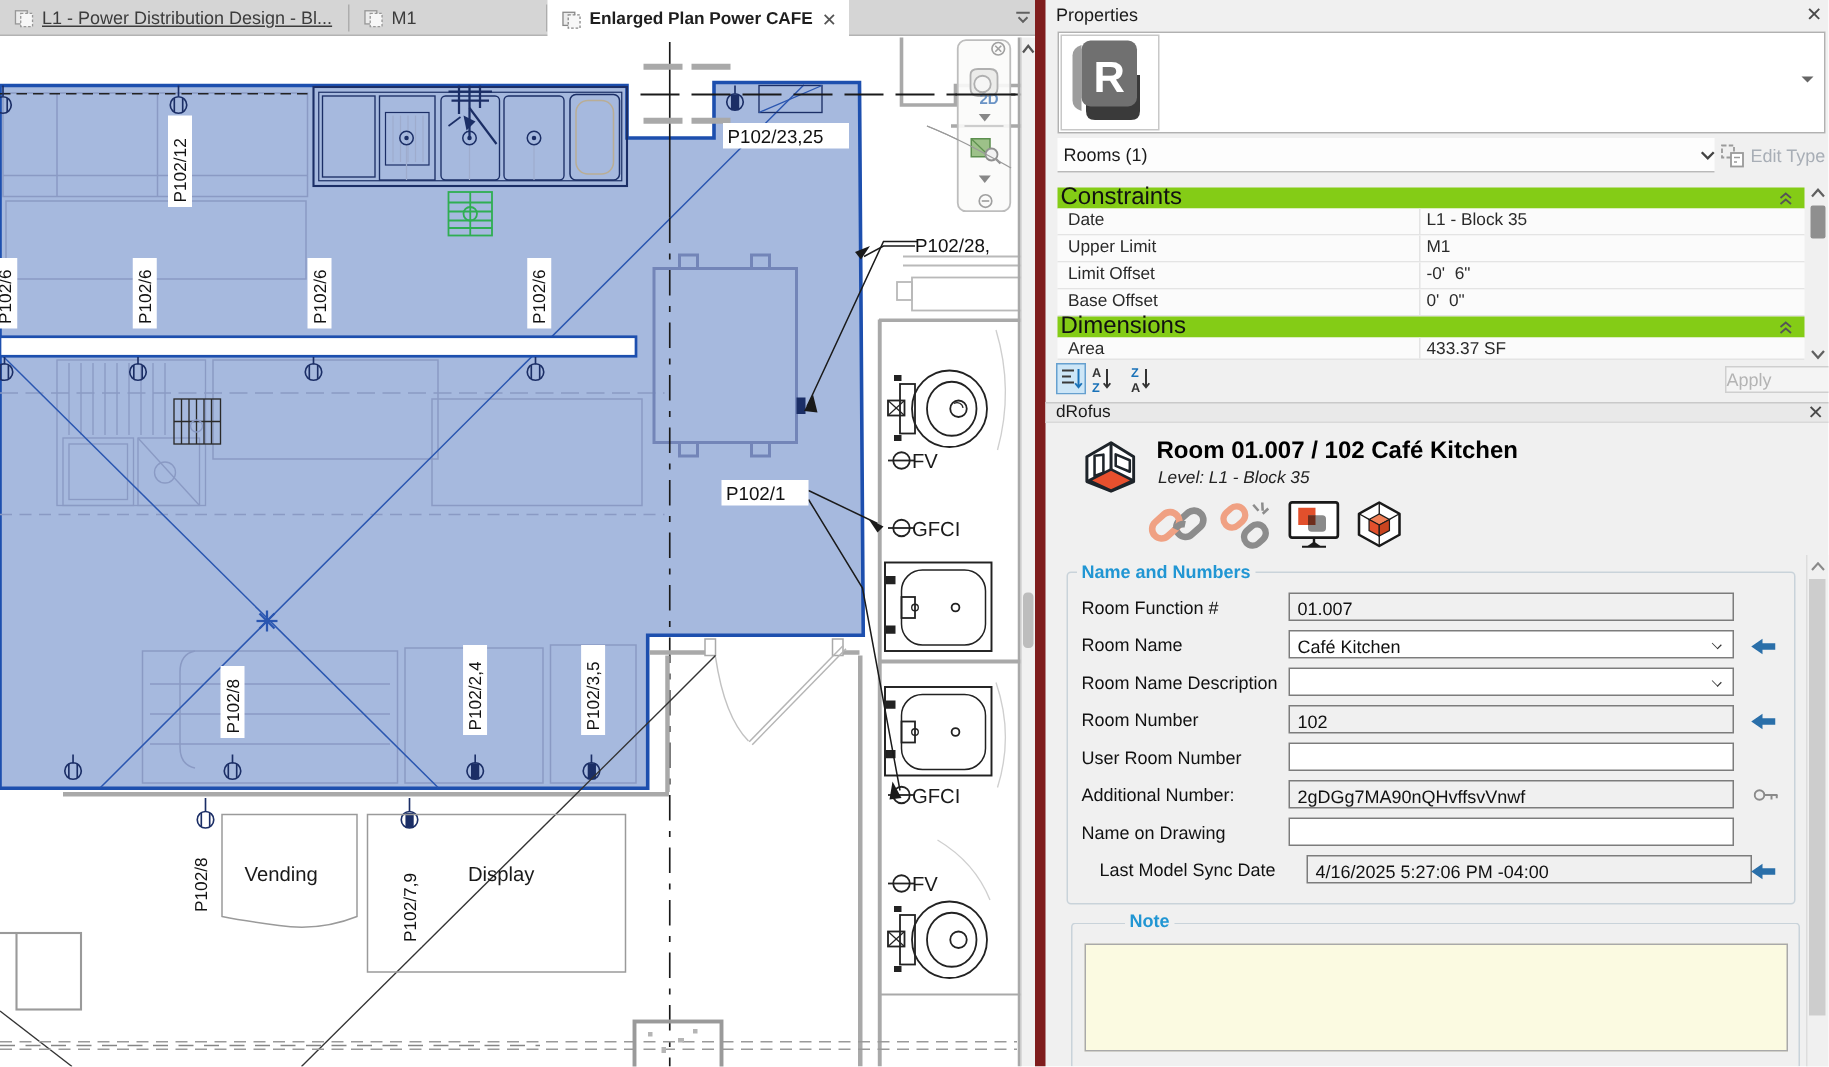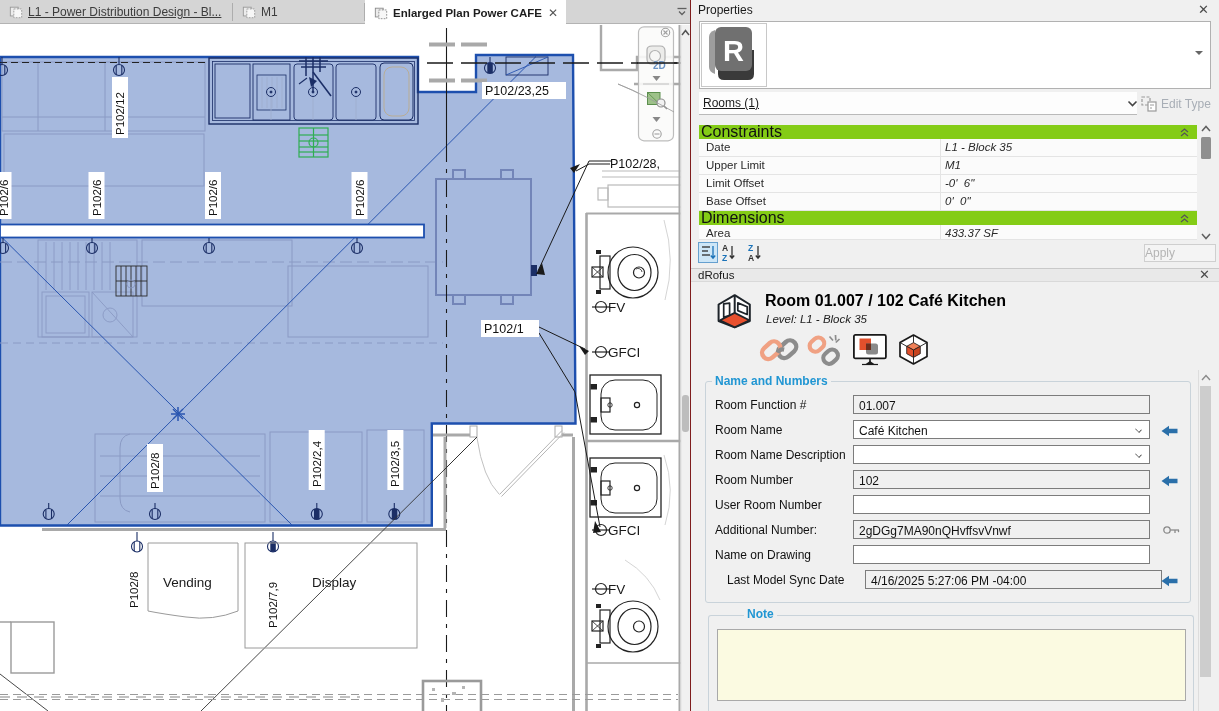--- a/index.html
+++ b/index.html
@@ -11,38 +11,38 @@
   .tab { position:absolute; top:0; height:24px; display:flex; align-items:center;
     font-size:12px; color:#3c3c3c; white-space:nowrap; overflow:hidden; }
   .tabsep { position:absolute; top:3px; height:18px; width:1px; background:#adadad; }
   #tabact { position:absolute; left:365px; top:0; width:201px; height:25px;
     background:#ffffff; display:flex; align-items:center; font-weight:bold;
     font-size:11.5px; color:#1e1e1e; white-space:nowrap; }
   .vicon { width:14px; height:14px; margin:0 5px 0 9px; flex:0 0 auto; }
   .tabx { margin-left:6px; color:#555; font-size:12px; font-weight:normal; }
   #draw { position:absolute; left:0; top:0; z-index:1; }
   #rpanel { position:absolute; left:690px; top:0; width:529px; height:711px;
-    background:#f0f0f0; border-left:1px solid #7f1d1d; z-index:6; }
+    background:#f0f0f0; border-left:7px solid #7f1d1d; z-index:6; }
   .ptitle { position:absolute; left:7px; top:3px; font-size:12px; color:#1a1a1a; }
   .px { position:absolute; font-size:13px; color:#4a4a4a; }
   #typesel { position:absolute; left:8px; top:21px; width:512px; height:68px;
     background:#fff; border:1px solid #b1b1b1; }
   #rimgbox { position:absolute; left:1px; top:1px; width:66px; height:64px;
     border:1px solid #c8c8c8; background:#fff; }
   #roomsrow { position:absolute; left:8px; top:92px; width:438px; height:23px;
     background:#fdfdfd; border-bottom:1px solid #b9b9b9; font-size:12px;
-    color:#1a1a1a; line-height:23px; padding-left:4px;text-decoration:underline; }
+    color:#1a1a1a; line-height:23px; padding-left:4px; }
   #edittype { position:absolute; left:446px; top:92px; width:80px; height:24px;
     color:#a8aeb6; font-size:12px; line-height:24px; }
   .phead { position:absolute; left:8px; width:498px; height:14px; background:#84cc16;
     font-weight:normal; font-size:16px; color:#111; padding-left:2px; line-height:13px; }
   .prow { position:absolute; left:8px; width:498px; height:18px; font-size:11.5px;
     color:#2a2a2a; background:#fbfbfb; border-bottom:1px solid #e4e4e4; line-height:17px; }
   .prow .lbl { position:absolute; left:7px; top:0; }
-  .prow .val { position:absolute; left:246px; top:0;font-style:italic; }
+  .prow .val { position:absolute; left:246px; top:0; }
   .pcolsep { position:absolute; left:241px; top:0; width:1px; height:17px; background:#e4e4e4; }
   #applybtn { position:absolute; left:453px; top:244px; width:72px; height:18px;
     background:#f4f4f4; border:1px solid #cfcfcf; color:#b4b4b4; font-size:12px;
     text-align:left; line-height:16px; }
   #dtitle { position:absolute; left:0; top:268px; width:529px; height:14px;
     background:#e9e9e9; border-top:1px solid #c9c9c9; border-bottom:1px solid #d9d9d9; }
   #dtitle span { position:absolute; left:7px; top:0px; font-size:11.5px; color:#1a1a1a; }
   #droomtitle { position:absolute; left:74px; top:292px; font-size:16px; font-weight:bold; color:#000; }
   #dlevel { position:absolute; left:75px; top:313px; font-size:11.5px; font-style:italic; color:#222; }
   .fset { position:absolute; border:1px solid #c9d3da; border-radius:3px; }

